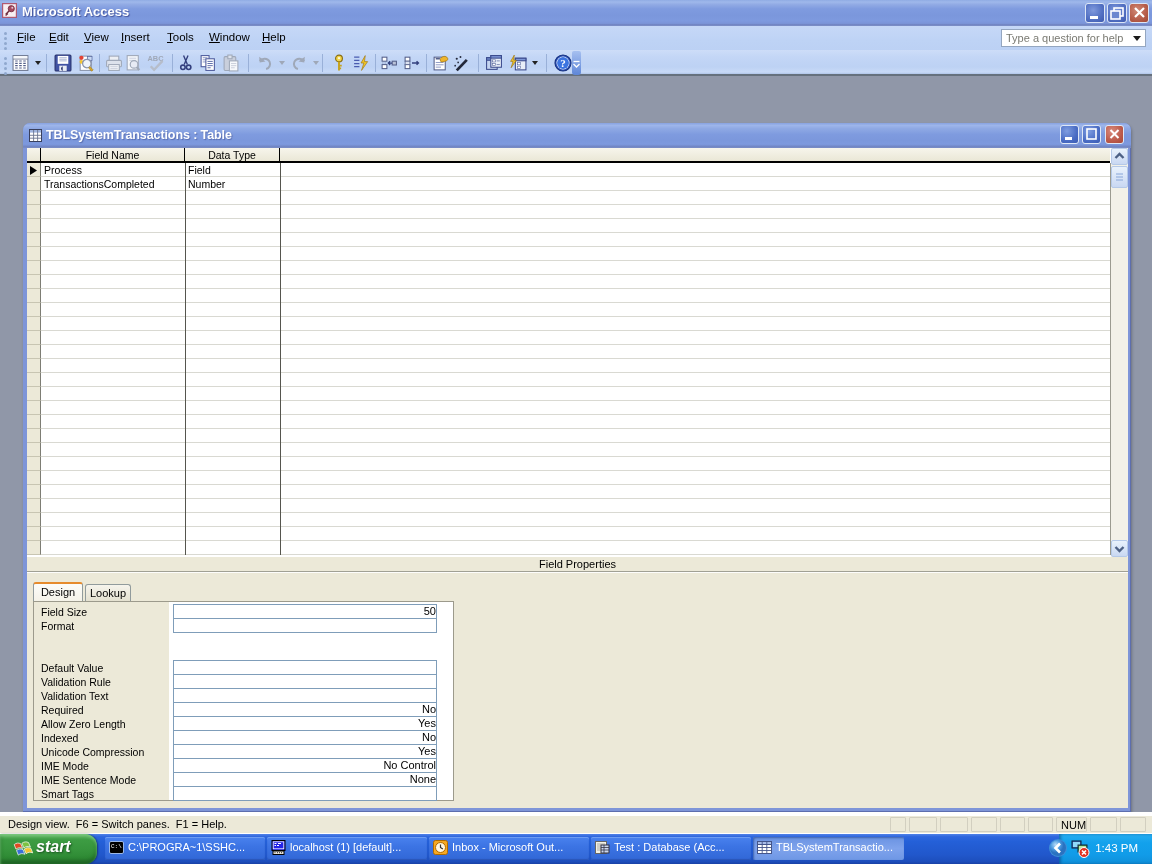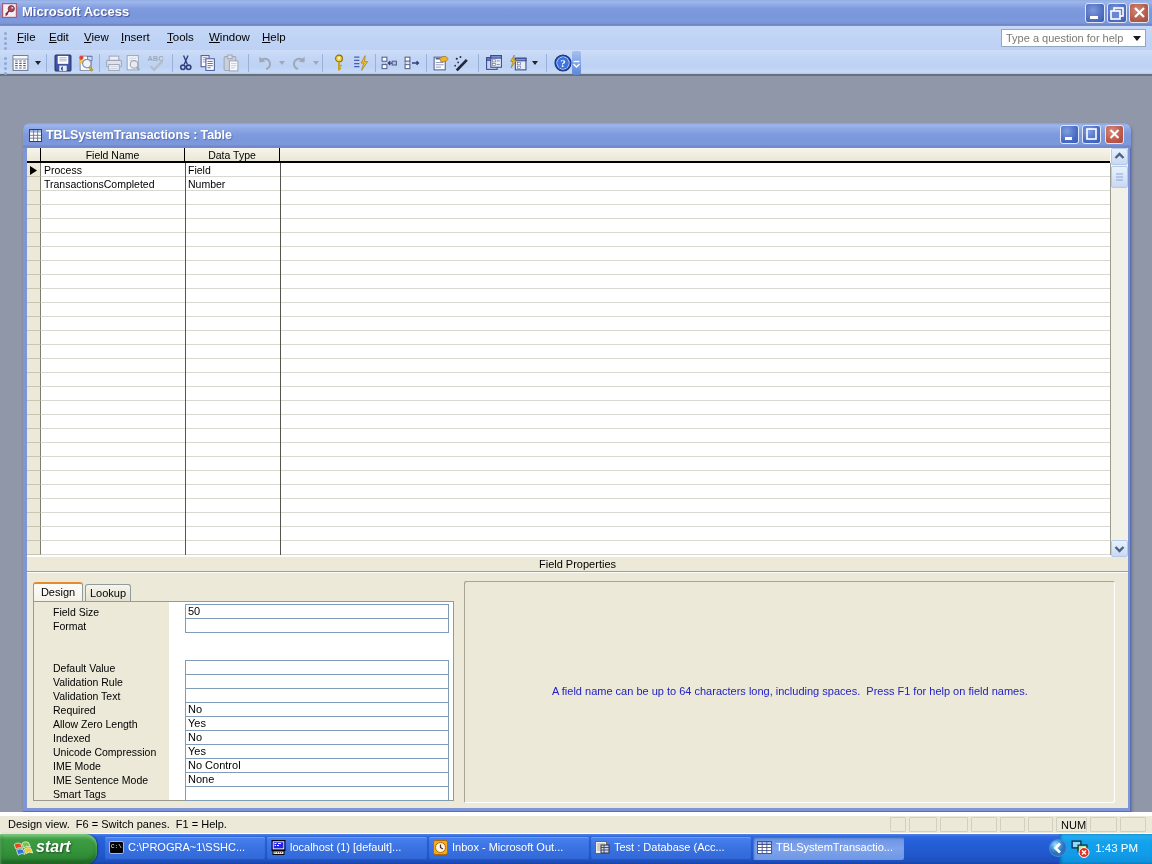--- a/index.html
+++ b/index.html
@@ -64,21 +64,21 @@
 .gtext { position:absolute; top:1px; font-size:10.5px; color:#000; }
 .colline { position:absolute; top:15px; width:1px; background:#55554E; }
 
 
 #fpband { position:absolute; left:0; top:409px; width:1101px; height:14px; background:#ECE9D8; font-size:11px; text-align:center; }
 #props { position:absolute; left:0; top:425px; width:1101px; height:235px; background:#ECE9D8; }
 .tab { position:absolute; font-size:11px; text-align:center; border:1px solid #919B9C; border-bottom:none; border-radius:3px 3px 0 0; }
 .tab.sel { background:linear-gradient(180deg,#FCFCF9,#F4F2E8); border-top:2px solid #E68B2C; z-index:2; }
 .tab.uns { background:linear-gradient(180deg,#F6F4EC,#E4E1D0); top:2px; }
 #pgrid { position:absolute; left:6px; top:28px; width:421px; height:200px; background:#ECE9D8; border:1px solid #9C9A8C; }
-.prow { position:absolute; left:16px; width:418px; height:14px; }
+.prow { position:absolute; left:4px; width:418px; height:14px;text-align:right; }
 .plabel { position:absolute; left:3px; top:1.5px; font-size:10.5px; color:#000; }
 .pval { position:absolute; left:135px; top:0; width:264px; height:15px; border:1px solid #7F9DB9; background:#fff; font-size:11px; padding-left:2px; line-height:13px; }
 #helpbox { position:absolute; left:437px; top:8px; width:651px; height:222px; background:#ECE9D8; border-radius:2px; box-shadow:inset 1px 1px 0 #A9A593, inset -1px -1px 0 #FFFFFF; }
 #helpbox .htext { position:absolute; left:88px; top:104px; font-size:11px; color:#2222BF; }
 
 
 #statusbar { left:0; top:812px; width:1152px; height:22px; background:#ECE9D8; font-size:11px; border-top:4px solid #fff; border-bottom:1px solid #fff; }
 #statusbar .stext { position:absolute; left:8px; top:2px; color:#000; }
 .sseg { position:absolute; top:1px; height:15px; border:1px solid #D2CFC0; border-radius:1px; }
 
@@ -532,23 +532,20 @@
             <div class="pval">No Control</div>
           </div>
           <div class="prow" style="top:170px">
             <div class="plabel">IME Sentence Mode</div>
             <div class="pval">None</div>
           </div>
           <div class="prow" style="top:184px">
             <div class="plabel">Smart Tags</div>
             <div class="pval"></div>
           </div>
-        </div>
-      <div id="helpbox">
-          <div class="htext">A field name can be up to 64 characters long, including spaces.&nbsp;&nbsp;Press F1 for help on field names.</div>
         </div>
     </div>
   </div>
 </div>
 
 <div class="abs" id="statusbar">
   <div class="stext">Design view.&nbsp;&nbsp;F6 = Switch panes.&nbsp;&nbsp;F1 = Help.</div>
 <div class="sseg" style="left:890px;width:16px"></div>
     <div class="sseg" style="left:909px;width:28px"></div>
     <div class="sseg" style="left:940px;width:28px"></div>

